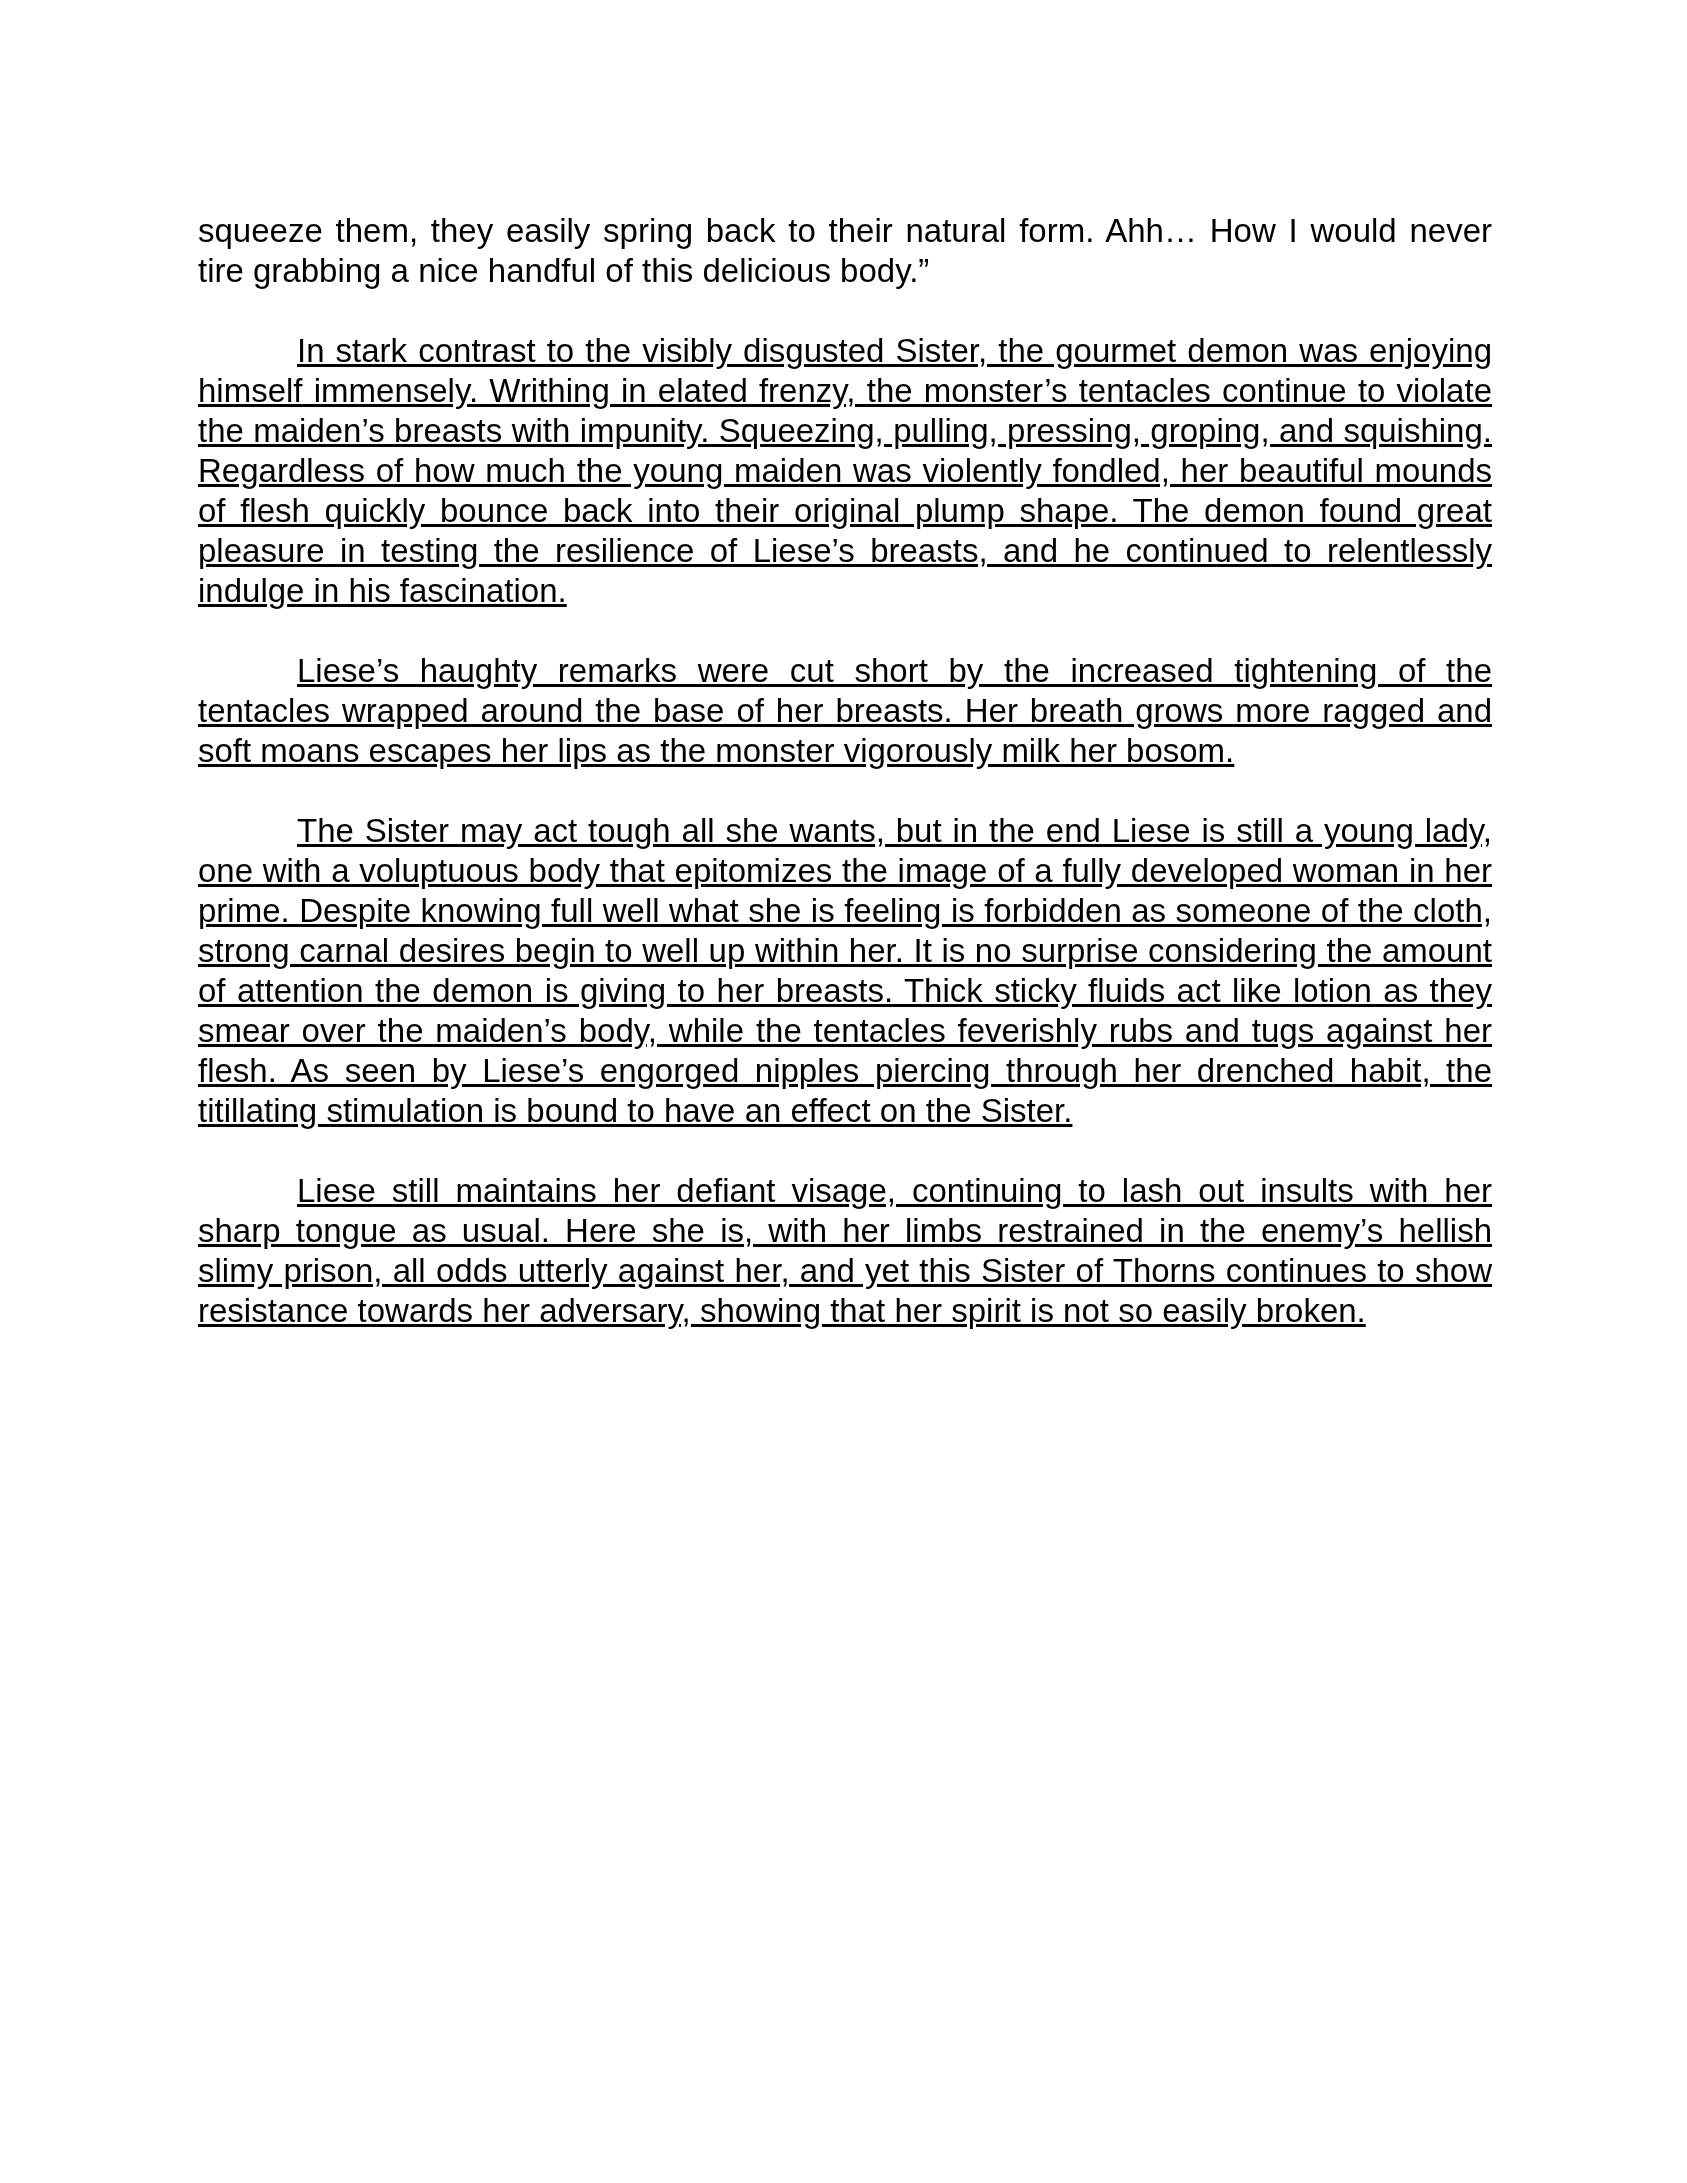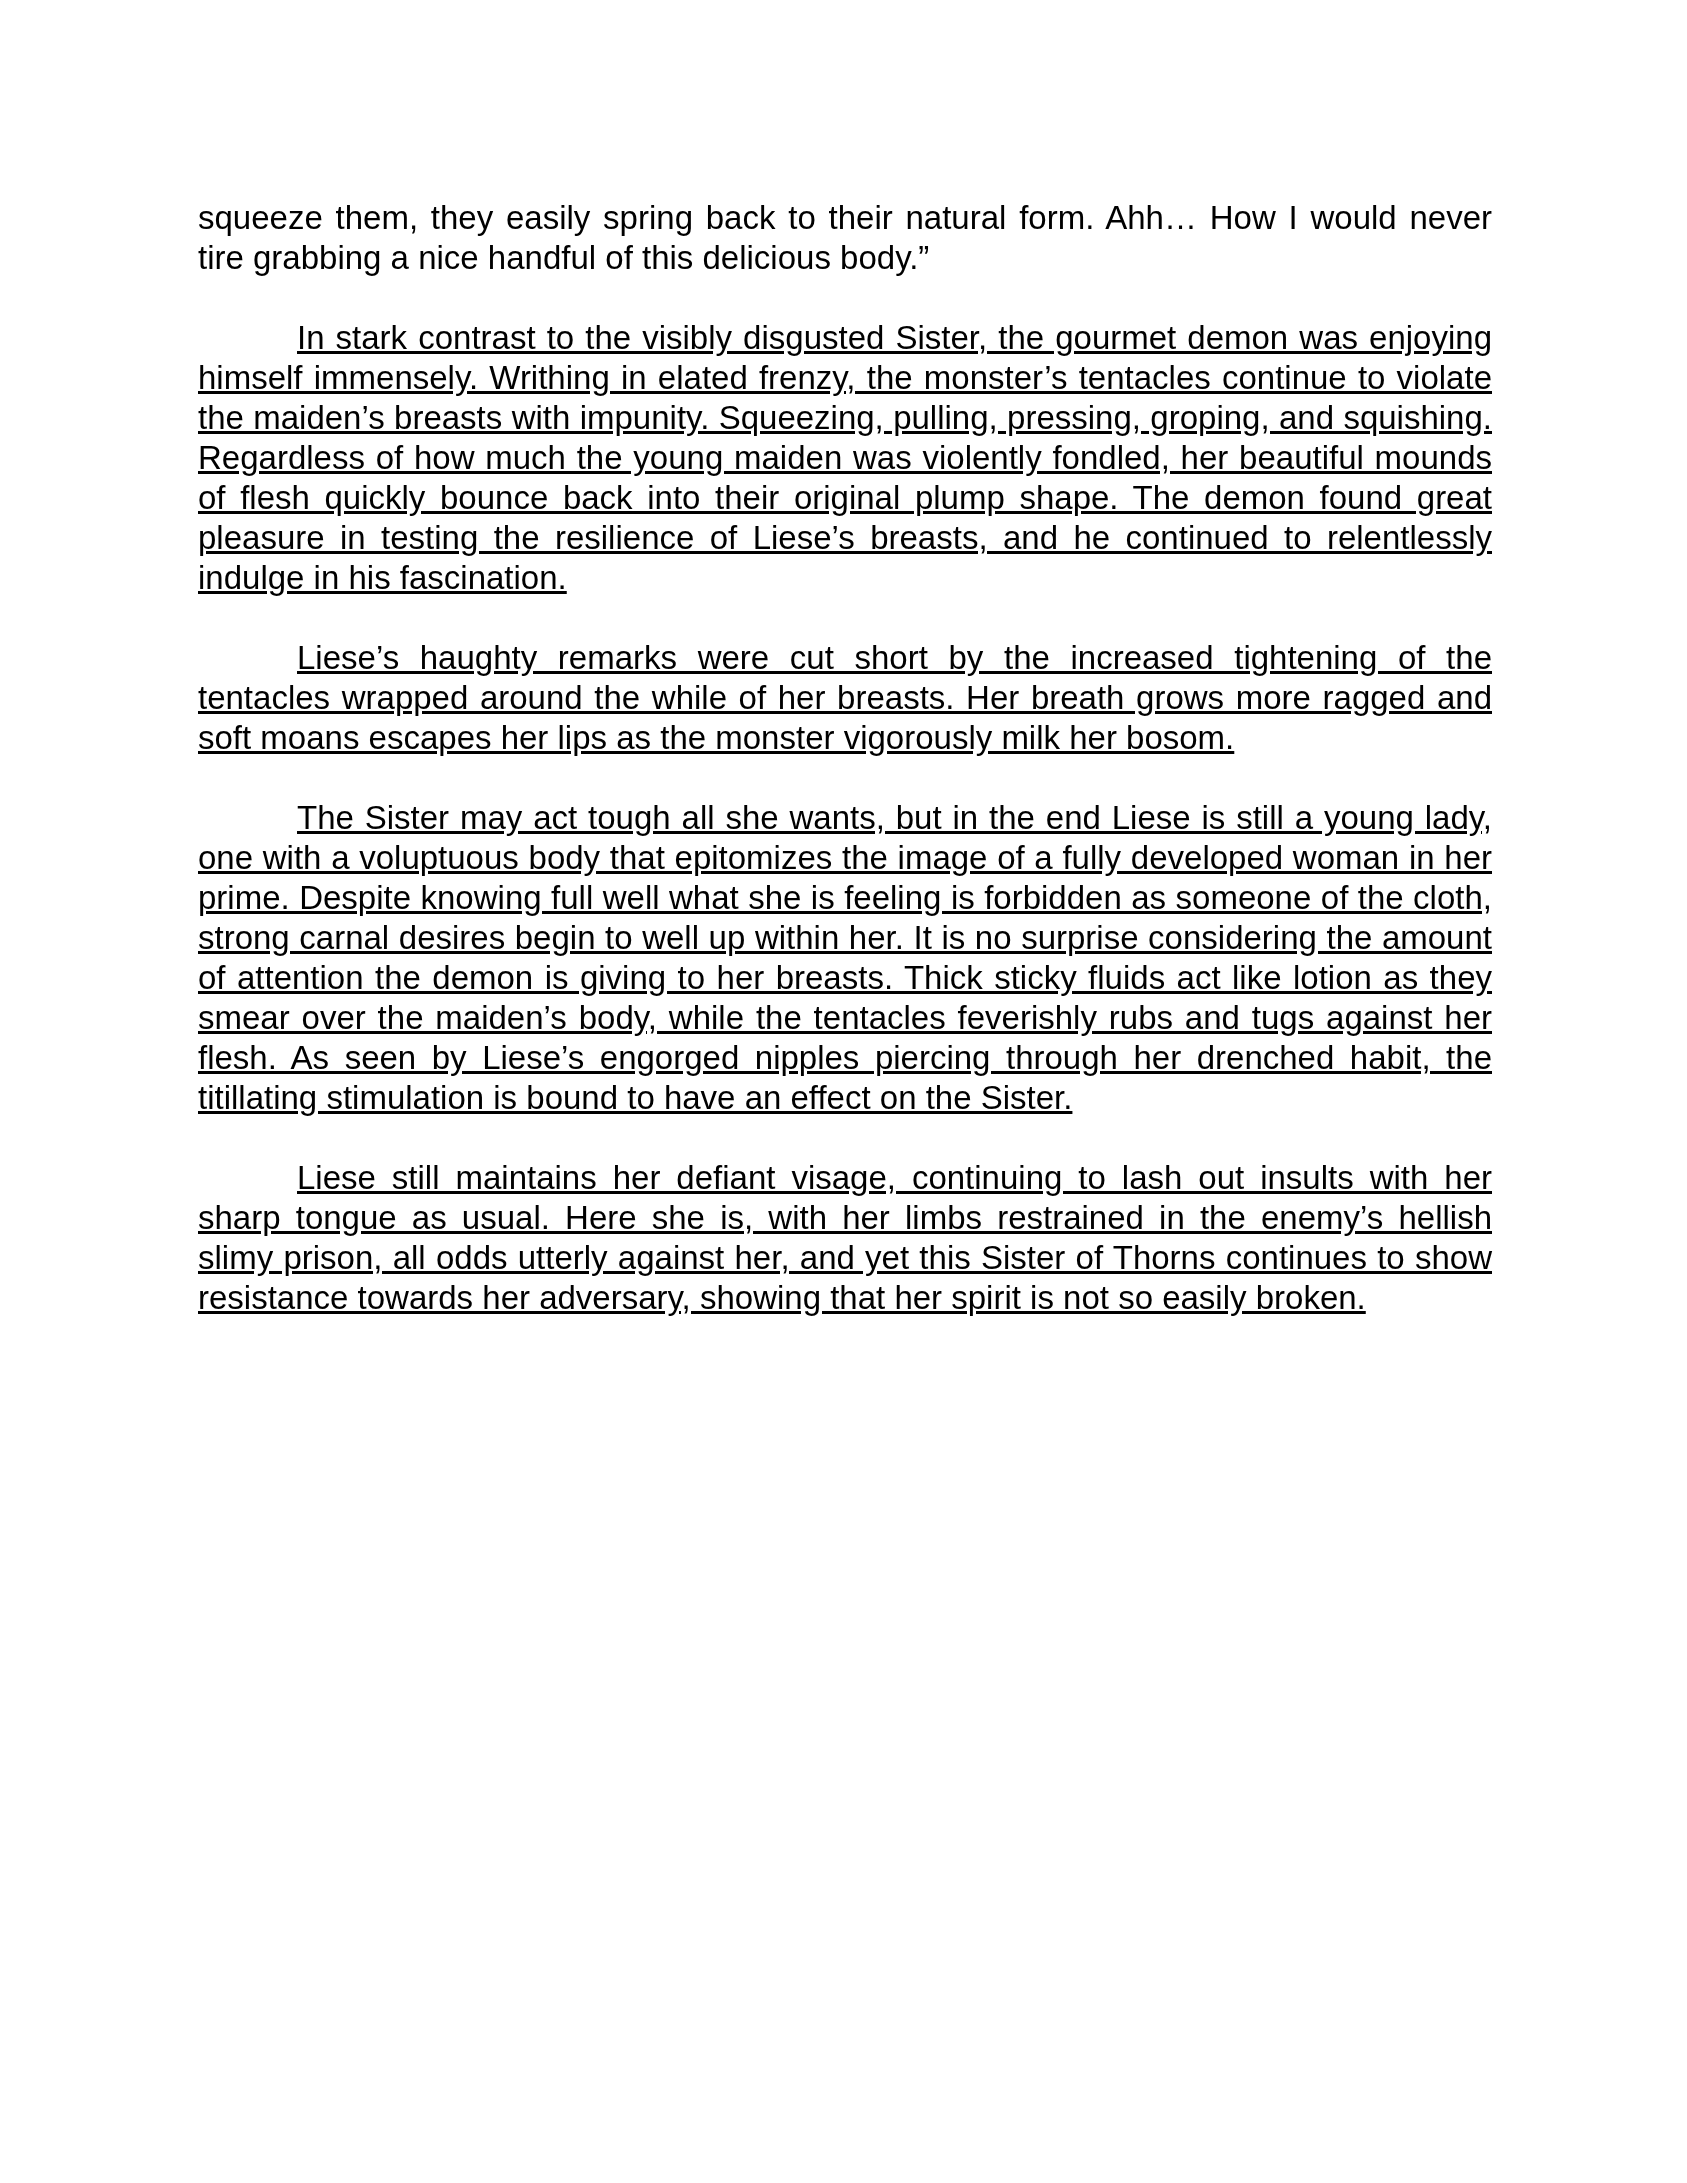--- a/index.html
+++ b/index.html
@@ -18,34 +18,34 @@
     font-family: "Liberation Sans", sans-serif;
     font-size: 33px;
     line-height: 40px;
     color: #000000;
     overflow: hidden;
   }
   .doc-body {
     width: 100%;
   }
   .para {
-    margin: 0 0 40px 0;
+    margin: 13px 0 40px 0;
     text-align: justify;
     word-spacing: normal;
   }
   .para.indent {
     text-indent: 99px;
     text-decoration: underline;
   }
 </style>
 </head>
 <body>
 
 <div class="page">
   <div class="doc-body">
       <p class="para">squeeze them, they easily spring back to their natural form. Ahh… How I would never tire grabbing a nice handful of this delicious body.”</p>
       <p class="para indent">In stark contrast to the visibly disgusted Sister, the gourmet demon was enjoying himself immensely. Writhing in elated frenzy, the monster’s tentacles continue to violate the maiden’s breasts with impunity. Squeezing, pulling, pressing, groping, and squishing. Regardless of how much the young maiden was violently fondled, her beautiful mounds of flesh quickly bounce back into their original plump shape. The demon found great pleasure in testing the resilience of Liese’s breasts, and he continued to relentlessly indulge in his fascination.</p>
-      <p class="para indent">Liese’s haughty remarks were cut short by the increased tightening of the tentacles wrapped around the while of her breasts. Her breath grows more ragged and soft moans escapes her lips as the monster vigorously milk her bosom.</p>
+      <p class="para indent">Liese’s haughty remarks were cut short by the increased tightening of the tentacles wrapped around the base of her breasts. Her breath grows more ragged and soft moans escapes her lips as the monster vigorously milk her bosom.</p>
       <p class="para indent">The Sister may act tough all she wants, but in the end Liese is still a young lady, one with a voluptuous body that epitomizes the image of a fully developed woman in her prime. Despite knowing full well what she is feeling is forbidden as someone of the cloth, strong carnal desires begin to well up within her. It is no surprise considering the amount of attention the demon is giving to her breasts. Thick sticky fluids act like lotion as they smear over the maiden’s body, while the tentacles feverishly rubs and tugs against her flesh. As seen by Liese’s engorged nipples piercing through her drenched habit, the titillating stimulation is bound to have an effect on the Sister.</p>
       <p class="para indent">Liese still maintains her defiant visage, continuing to lash out insults with her sharp tongue as usual. Here she is, with her limbs restrained in the enemy’s hellish slimy prison, all odds utterly against her, and yet this Sister of Thorns continues to show resistance towards her adversary, showing that her spirit is not so easily broken.</p>
     </div>
 </div>
 
 
 </body></html>

